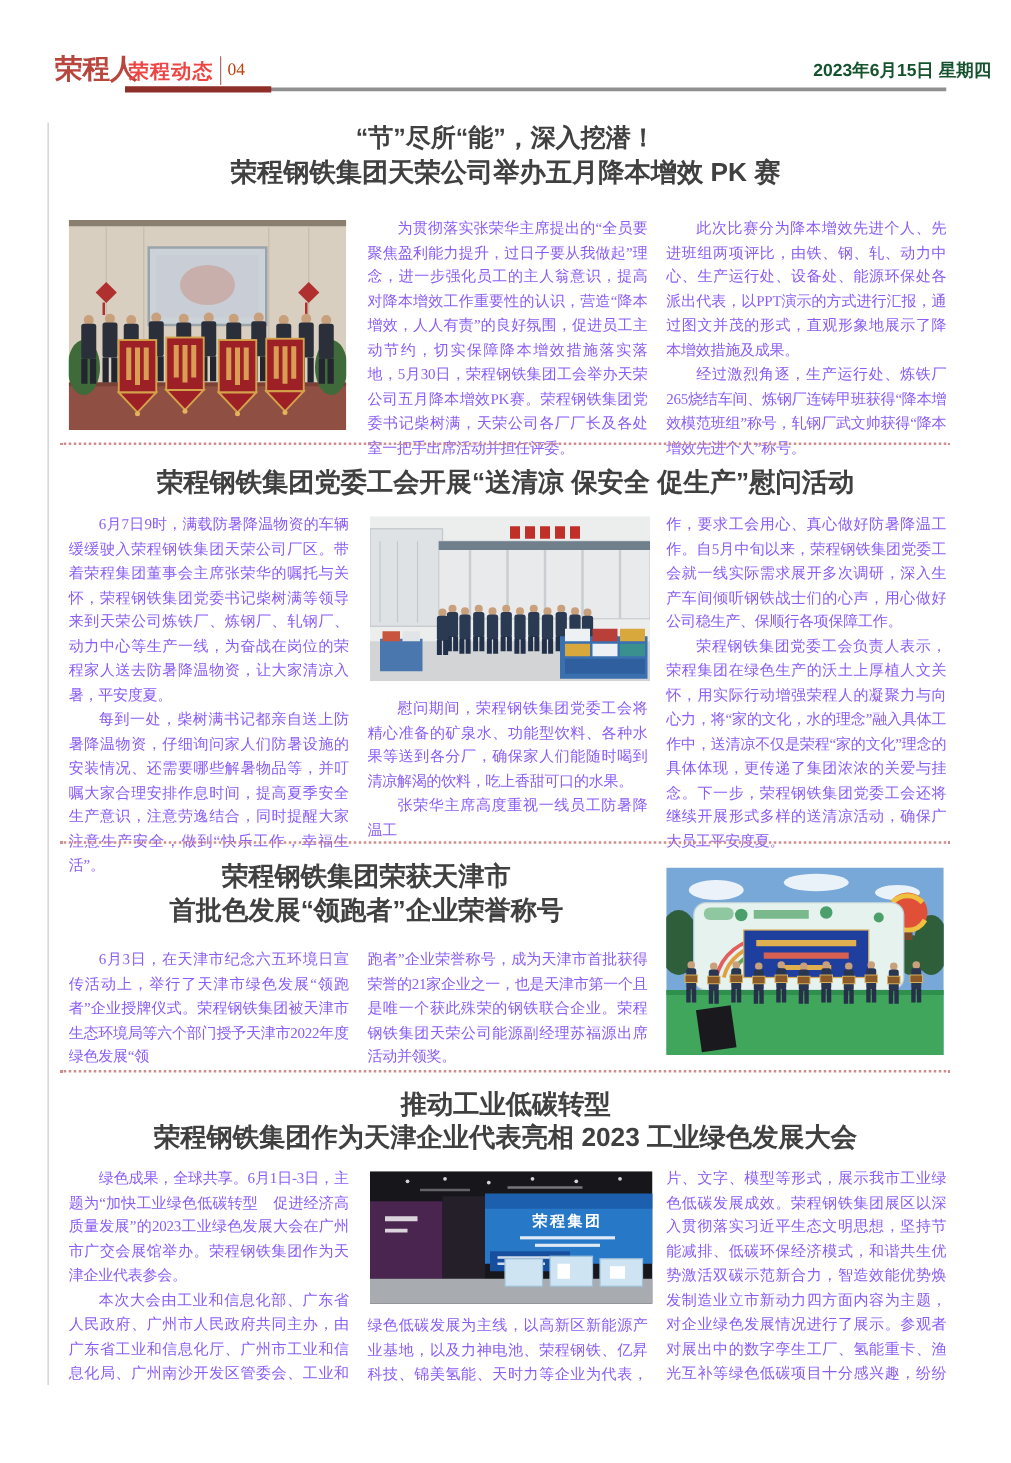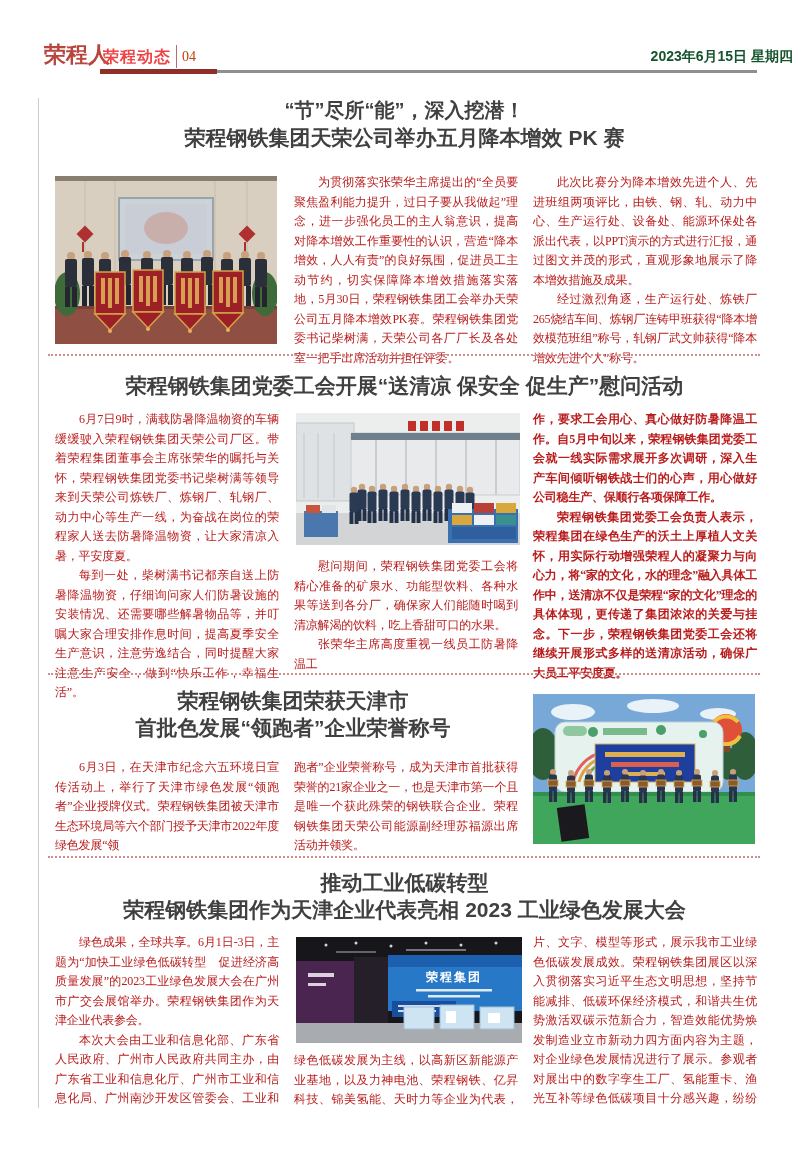--- a/index.html
+++ b/index.html
@@ -17,21 +17,21 @@
             font-family:"Liberation Sans","DejaVu Sans",sans-serif;}
   .header-rule{position:absolute;left:100px;top:70px;width:657px;height:3px;background:#8f8f8f;}
   .header-rule-accent{position:absolute;left:100px;top:69px;width:117px;height:5px;background:#8e2f2a;}
   .left-rule{position:absolute;left:38px;top:98px;width:1px;height:1046px;background:#cccccc;}
   
   .title{position:absolute;left:0;width:809px;text-align:center;font-weight:bold;color:#404040;
          font-family:"Liberation Sans","DejaVu Sans",sans-serif;white-space:nowrap;}
   .t20{font-size:20px;} .t21{font-size:21px;}
   .title-a3{left:48px;width:490px;}
   
-  .col{position:absolute;width:224px;font-size:12px;line-height:19.5px;color:#b91c1c;
+  .col{position:absolute;width:224px;font-size:12px;line-height:19.5px;color:#8b5cf6;
        text-align:justify;letter-spacing:-0.2px;}
   .col p{margin:0;}
   .ind{text-indent:2em;}
   
   .sep{position:absolute;left:48px;width:712px;height:0;border-top:2px dotted #cf8d8d;}
   .photo{position:absolute;display:block;}
   svg text{font-family:"Liberation Sans","DejaVu Sans",sans-serif;}
 </style>
 </head>
 <body>
@@ -187,21 +187,21 @@
       <rect x="8" y="98" width="34" height="26" fill="#4a77ad"></rect>
       <rect x="10" y="92" width="14" height="8" fill="#c8553f"></rect>
         <rect x="26" y="92" width="14" height="8" fill="#e2e5e8"></rect>
     </g>
   </svg>
 
   <div class="col" style="left:294px;top:557px;">
     <p class="ind">慰问期间，荣程钢铁集团党委工会将精心准备的矿泉水、功能型饮料、各种水果等送到各分厂，确保家人们能随时喝到清凉解渴的饮料，吃上香甜可口的水果。</p>
     <p class="ind">张荣华主席高度重视一线员工防暑降温工</p>
   </div>
-  <div class="col" style="left:533px;top:410px;font-weight:bold;">
+  <div class="col" style="left:533px;top:410px;">
     <p>作，要求工会用心、真心做好防暑降温工作。自5月中旬以来，荣程钢铁集团党委工会就一线实际需求展开多次调研，深入生产车间倾听钢铁战士们的心声，用心做好公司稳生产、保顺行各项保障工作。</p>
     <p class="ind">荣程钢铁集团党委工会负责人表示，荣程集团在绿色生产的沃土上厚植人文关怀，用实际行动增强荣程人的凝聚力与向心力，将“家的文化，水的理念”融入具体工作中，送清凉不仅是荣程“家的文化”理念的具体体现，更传递了集团浓浓的关爱与挂念。下一步，荣程钢铁集团党委工会还将继续开展形式多样的送清凉活动，确保广大员工平安度夏。</p>
   </div>
 
   <div class="sep" style="top:673px;"></div>
 
   <div class="title t21 title-a3" style="top:714px;">首批色发展“领跑者”企业荣誉称号</div>
   <div class="title t21 title-a3" style="top:687px;">荣程钢铁集团荣获天津市</div>
 
   <svg class="photo" style="left:533px;top:694px;" width="222" height="150" viewBox="0 0 222 150">

